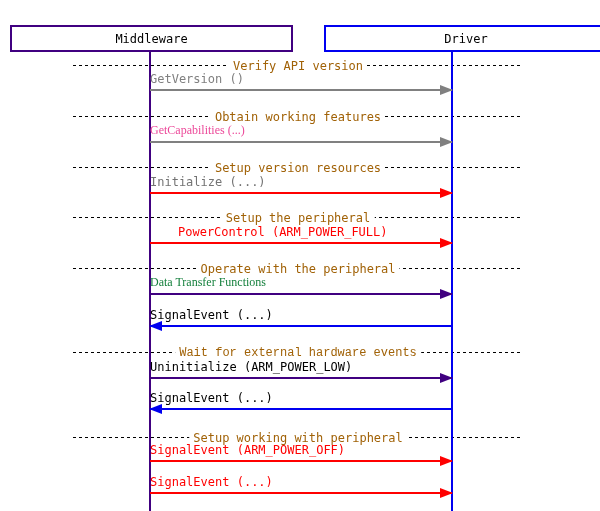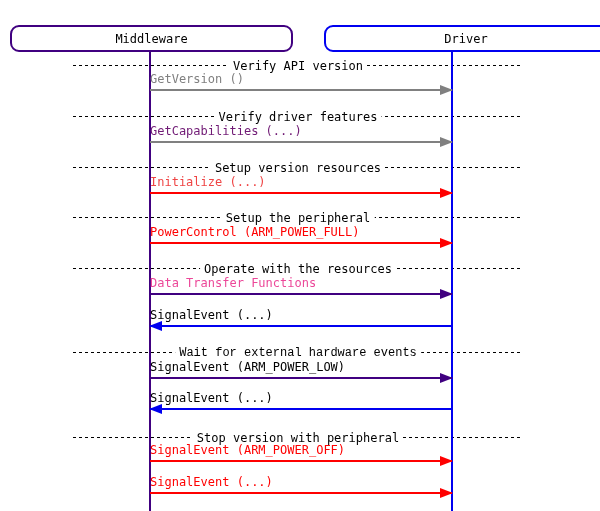--- a/index.html
+++ b/index.html
@@ -9,21 +9,21 @@
     background:#ffffff;
     overflow:hidden;
     font-family:"DejaVu Sans Mono","Liberation Mono",monospace;
     font-size:12px;
     color:#000;
   }
   .entity-box{
     position:absolute;
     top:25px;height:23px;
     border:2px solid #000;
-    border-radius:9px;
+    border-radius:0;
     background:#fff;
     display:flex;align-items:center;justify-content:center;
     z-index:4;
   }
   .entity-box.mw{left:10px;width:279px;}
   .entity-box.drv{left:324px;width:280px;}
   .lifeline{
     position:absolute;
     top:52px;bottom:0;
     width:2px;
@@ -34,21 +34,21 @@
     left:73px;width:450px;height:1px;
     background:repeating-linear-gradient(to right,#000 0 3px,transparent 3px 6px);
     z-index:1;
   }
   .divider .divider-label{
     position:absolute;left:50%;top:50%;
     transform:translate(-50%,-50%);
     background:#fff;
     padding:0 4px;
     white-space:nowrap;
-    color:#000000;
+    color:#a16207;
   }
   .msg{
     position:absolute;
     left:150px;width:302px;height:0;
     z-index:3;
   }
   .msg .line{
     position:absolute;left:0;right:0;top:0;height:2px;
   }
   .msg .head{
@@ -83,71 +83,71 @@
   <div id="rows">
       <div class="divider" style="top: 65px;">
         <span class="divider-label">Verify API version</span>
       </div>
       <div class="msg right" style="top: 89px;">
         <div class="line" style="background: rgb(128, 128, 128);"></div>
         <div class="head" style="border-left-color: rgb(128, 128, 128);"></div>
         <div class="lbl" style="color: rgb(128, 128, 128);">GetVersion ()</div>
       </div>
       <div class="divider" style="top: 116px;">
-        <span class="divider-label">Verify driver features</span>
+        <span class="divider-label">Obtain working features</span>
       </div>
       <div class="msg right" style="top: 141px;">
         <div class="line" style="background: rgb(128, 128, 128);"></div>
         <div class="head" style="border-left-color: rgb(128, 128, 128);"></div>
-        <div class="lbl" style="color: #701a75;">GetCapabilities (...)</div>
+        <div class="lbl" style="color: #ec4899; font-family: Liberation Serif, serif;">GetCapabilities (...)</div>
       </div>
       <div class="divider" style="top: 167px;">
         <span class="divider-label">Setup version resources</span>
       </div>
       <div class="msg right" style="top: 192px;">
         <div class="line" style="background: rgb(255, 0, 0);"></div>
         <div class="head" style="border-left-color: rgb(255, 0, 0);"></div>
-        <div class="lbl" style="color: #ef4444;">Initialize (...)</div>
+        <div class="lbl" style="color: #737373;">Initialize (...)</div>
       </div>
       <div class="divider" style="top: 217px; text-align: center;">
         <span class="divider-label">Setup the peripheral</span>
       </div>
       <div class="msg right" style="top: 242px;">
         <div class="line" style="background: rgb(255, 0, 0);"></div>
         <div class="head" style="border-left-color: rgb(255, 0, 0);"></div>
-        <div class="lbl" style="color: rgb(255, 0, 0);">PowerControl (ARM_POWER_FULL)</div>
+        <div class="lbl" style="color: rgb(255, 0, 0); margin-left: 28px;">PowerControl (ARM_POWER_FULL)</div>
       </div>
       <div class="divider" style="top: 268px;">
-        <span class="divider-label">Operate with the resources</span>
+        <span class="divider-label">Operate with the peripheral</span>
       </div>
       <div class="msg right" style="top: 293px;">
         <div class="line" style="background: rgb(64, 0, 128);"></div>
         <div class="head" style="border-left-color: rgb(64, 0, 128);"></div>
-        <div class="lbl" style="color: #ec4899;">Data Transfer Functions</div>
+        <div class="lbl" style="color: #15803d; font-family: Liberation Serif, serif;">Data Transfer Functions</div>
       </div>
       <div class="msg left" style="top: 325px;">
         <div class="line" style="background: rgb(0, 0, 240);"></div>
         <div class="head" style="border-right-color: rgb(0, 0, 240);"></div>
         <div class="lbl" style="color: rgb(0, 0, 0);">SignalEvent (...)</div>
       </div>
       <div class="divider" style="top: 352px; font-family: Liberation Mono, monospace;">
         <span class="divider-label">Wait for external hardware events</span>
       </div>
       <div class="msg right" style="top: 377px;">
         <div class="line" style="background: rgb(64, 0, 128);"></div>
         <div class="head" style="border-left-color: rgb(64, 0, 128);"></div>
-        <div class="lbl" style="color: rgb(0, 0, 0);">SignalEvent (ARM_POWER_LOW)</div>
+        <div class="lbl" style="color: rgb(0, 0, 0);">Uninitialize (ARM_POWER_LOW)</div>
       </div>
       <div class="msg left" style="top: 408px;">
         <div class="line" style="background: rgb(0, 0, 240);"></div>
         <div class="head" style="border-right-color: rgb(0, 0, 240);"></div>
         <div class="lbl" style="color: rgb(0, 0, 0);">SignalEvent (...)</div>
       </div>
       <div class="divider" style="top: 437px;">
-        <span class="divider-label">Stop version with peripheral</span>
+        <span class="divider-label">Setup working with peripheral</span>
       </div>
       <div class="msg right" style="top: 460px;">
         <div class="line" style="background: rgb(255, 0, 0);"></div>
         <div class="head" style="border-left-color: rgb(255, 0, 0);"></div>
         <div class="lbl" style="color: rgb(255, 0, 0);">SignalEvent (ARM_POWER_OFF)</div>
       </div>
       <div class="msg right" style="top: 492px;">
         <div class="line" style="background: rgb(255, 0, 0);"></div>
         <div class="head" style="border-left-color: rgb(255, 0, 0);"></div>
         <div class="lbl" style="color: rgb(255, 0, 0);">SignalEvent (...)</div>

